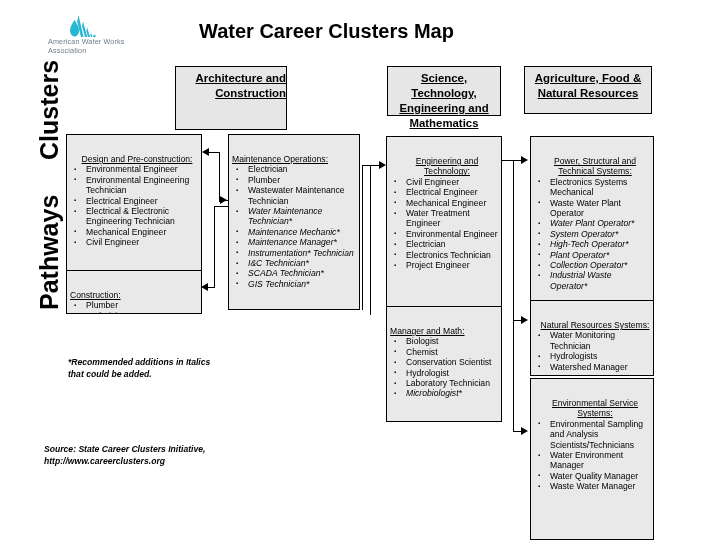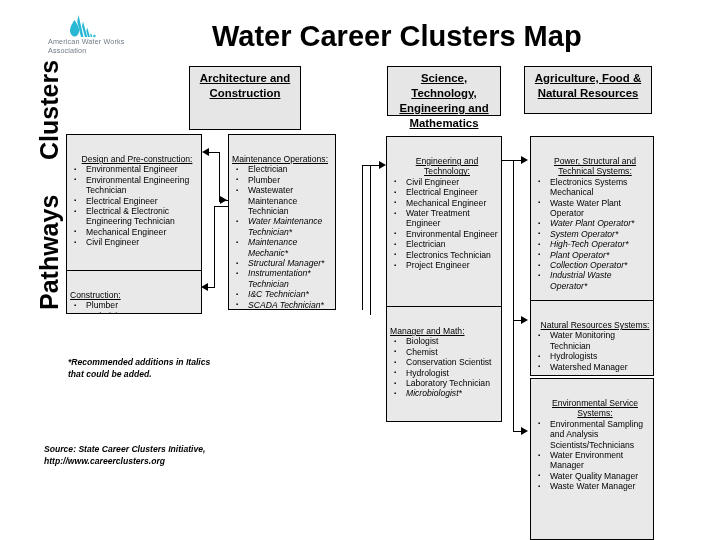--- a/index.html
+++ b/index.html
@@ -20,22 +20,22 @@
   .logo-wrap { position: absolute; left: 48px; top: 14px; width: 110px; height: 42px; }
   .logo-mark { position: absolute; left: 10px; top: 0px; width: 46px; height: 24px; }
   .logo-text {
     position: absolute; left: 0px; top: 24px; width: 112px;
     font-size: 7.2px; line-height: 8.6px; color: #6f7b86; letter-spacing: 0.15px;
     font-family: "Liberation Sans", sans-serif;
   }
 
   
   .page-title {
-    position: absolute; left: 212px; top: 20px; width: 400px;
-    font-size: 29px; font-weight: bold; color: #000; letter-spacing: 0px;
+    position: absolute; left: 199px; top: 20px; width: 400px;
+    font-size: 20px; font-weight: bold; color: #000; letter-spacing: 0px;
     white-space: nowrap;
   }
 
   
   .vlabel {
     position: absolute;
     font-size: 25px; font-weight: bold; color: #000;
     transform: rotate(-90deg);
     transform-origin: 0 0;
     white-space: normal;
@@ -52,21 +52,21 @@
     border: 1.2px solid #000;
     text-align: center;
     font-size: 11.4px;
     font-weight: bold;
     line-height: 15px;
     padding-top: 4px;
     color: #000;
   }
   .cluster-box span { text-decoration: underline; }
 
-  #cluster-arch  { left: 189px; top: 66px;  width: 112px; height: 64px; }
+  #cluster-arch  { left: 175px; top: 66px;  width: 112px; height: 64px; text-align: right; }
   #cluster-stem  { left: 387px; top: 66px;  width: 114px; height: 50px; }
   #cluster-ag    { left: 524px; top: 66px;  width: 128px; height: 48px; }
 
   
   .pw-box {
     position: absolute;
     background: #e9e9e9;
     border: 1.1px solid #000;
     color: #000;
     padding: 2px 3px 3px 3px;
@@ -94,21 +94,21 @@
     content: "\25AA";
     position: absolute;
     left: 4px; top: -0.5px;
     font-size: 6px;
   }
   .ital { font-style: italic; }
 
   
   #pw-arch-1 { left: 66px;  top: 134px; width: 136px; height: 148px; }
   #pw-arch-2 { left: 66px;  top: 270px; width: 136px; height: 44px;  }
-  #pw-maint  { left: 228px; top: 134px; width: 108px; height: 176px; }
+  #pw-maint  { left: 228px; top: 134px; width: 132px; height: 176px; }
   #pw-eng    { left: 386px; top: 136px; width: 116px; height: 176px; }
   #pw-scimath{ left: 386px; top: 306px; width: 116px; height: 116px; }
   #pw-power  { left: 530px; top: 136px; width: 124px; height: 166px; }
   #pw-natres { left: 530px; top: 300px; width: 124px; height: 76px;  }
   #pw-envserv{ left: 530px; top: 378px; width: 124px; height: 162px; }
 
   
   .conn { position: absolute; }
   .conn .vline { position: absolute; background: #000; width: 1.3px; }
   .conn .hline { position: absolute; background: #000; height: 1.3px; }
@@ -223,21 +223,21 @@
   </div>
 
   <div class="pw-box" id="pw-maint">
     <div class="pw-head left-head" style="margin-left:0">Maintenance Operations:</div>
     <ul class="pw-list">
       <li>Electrician</li>
       <li>Plumber</li>
       <li>Wastewater Maintenance Technician</li>
       <li class="ital">Water Maintenance Technician*</li>
       <li class="ital">Maintenance Mechanic*</li>
-      <li class="ital">Structural Manager*</li>
+      <li class="ital">Maintenance Manager*</li>
       <li class="ital">Instrumentation* Technician</li>
       <li class="ital">I&amp;C Technician*</li>
       <li class="ital">SCADA Technician*</li>
       <li class="ital">GIS Technician*</li>
     </ul>
   </div>
 
   <div class="pw-box" id="pw-eng">
     <div class="pw-head">Engineering and Technology:</div>
     <ul class="pw-list">

